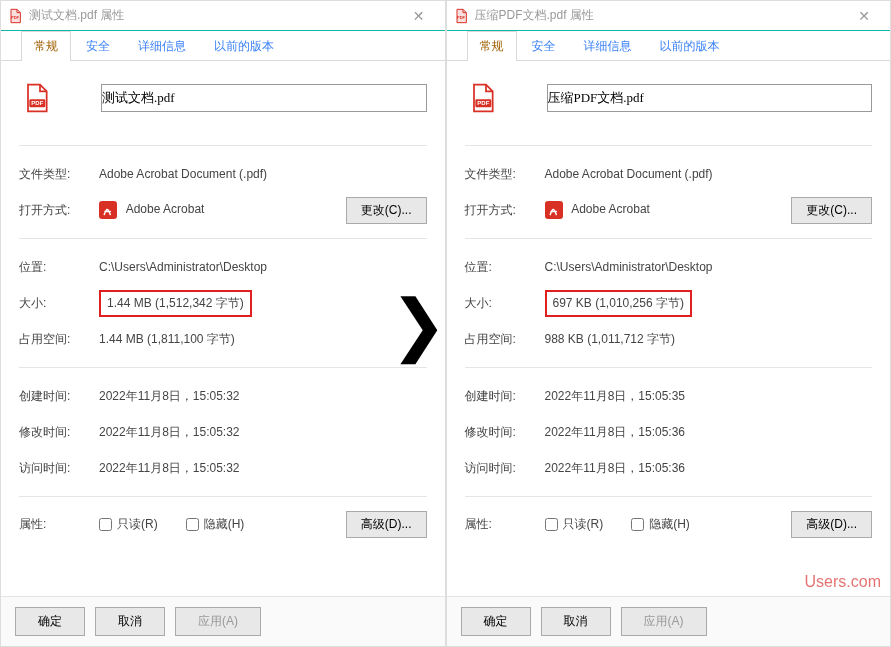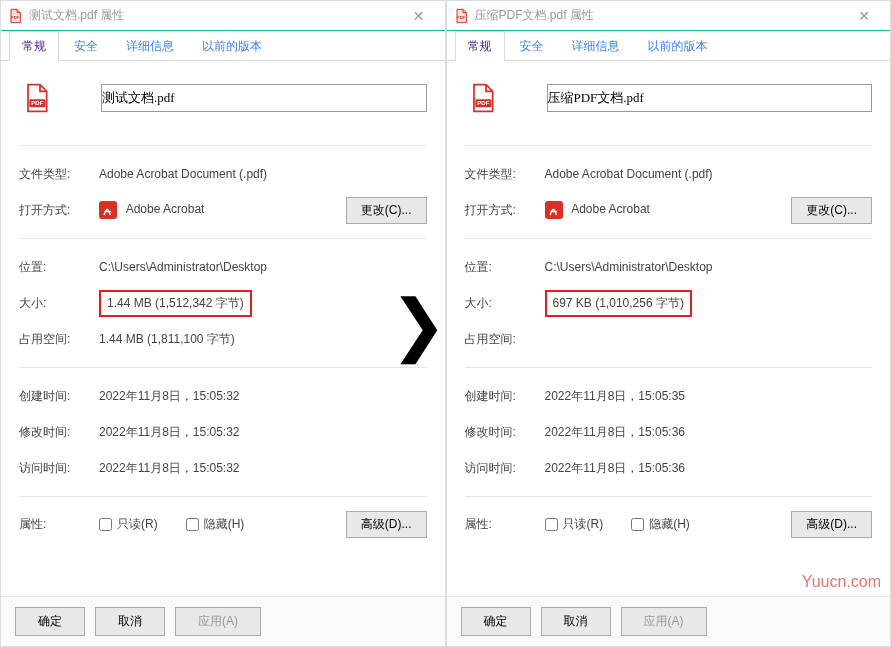--- a/index.html
+++ b/index.html
@@ -61,21 +61,22 @@
       color: #3b82f6;
       cursor: pointer;
       border: 1px solid transparent;
       border-bottom: none;
       position: relative;
       bottom: -1px;
     }
     .tab.active {
       border-color: #d9d9d9;
       background: #fff;
-      color: #4c1d95;
+      color: #a16207;
+      margin-left: 12px;
     }
     .body {
       flex: 1;
       padding: 20px 18px 10px 18px;
       color: #444;
       font-size: 12px;
       display: flex;
       flex-direction: column;
       overflow: hidden;
     }
@@ -343,20 +344,21 @@
       <div class="grid-row">
         <span class="label">位置:</span>
         <span class="value">C:\Users\Administrator\Desktop</span>
       </div>
       <div class="grid-row">
         <span class="label">大小:</span>
         <span class="value highlight">697 KB (1,010,256 字节)</span>
       </div>
       <div class="grid-row">
         <span class="label">占用空间:</span>
+        <span class="value">988 KB (1,011,712 字节)</span>
       </div>
       <hr class="sep">
       <div class="grid-row">
         <span class="label">创建时间:</span>
         <span class="value">2022年11月8日，15:05:35</span>
       </div>
       <div class="grid-row">
         <span class="label">修改时间:</span>
         <span class="value">2022年11月8日，15:05:36</span>
       </div>
@@ -380,13 +382,13 @@
     </div>
     <div class="footer">
       <button>确定</button>
       <button>取消</button>
       <button class="disabled">应用(A)</button>
     </div>
   </div>
 </div>
 
 <div class="arrow-between">❯</div>
-<div class="watermark">Yuucn.com</div>
+<div class="watermark">Users.com</div>
 
 </body></html>

